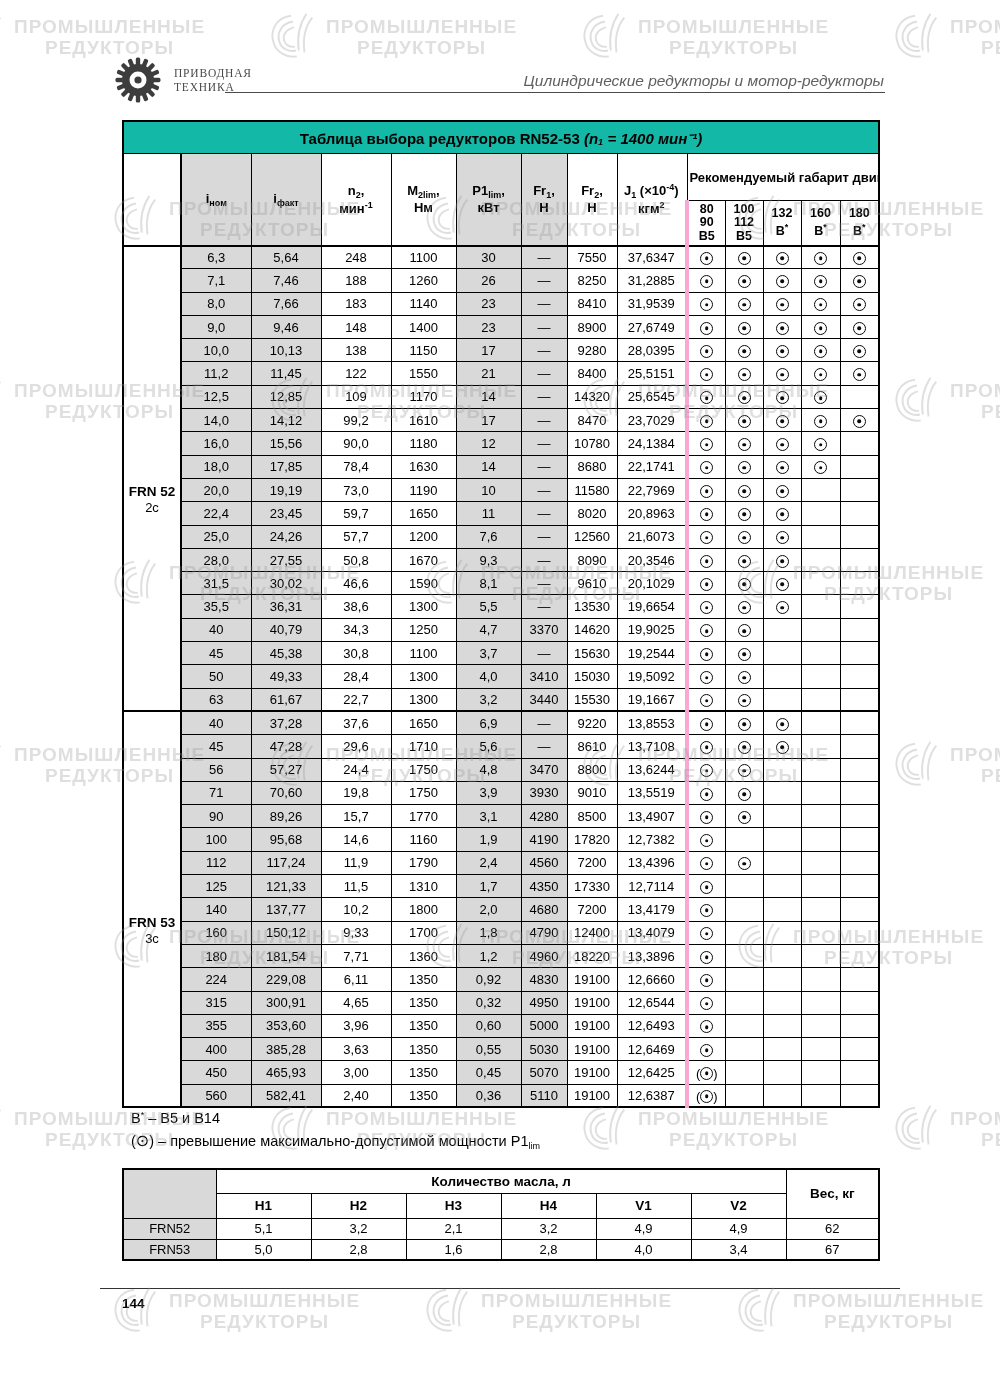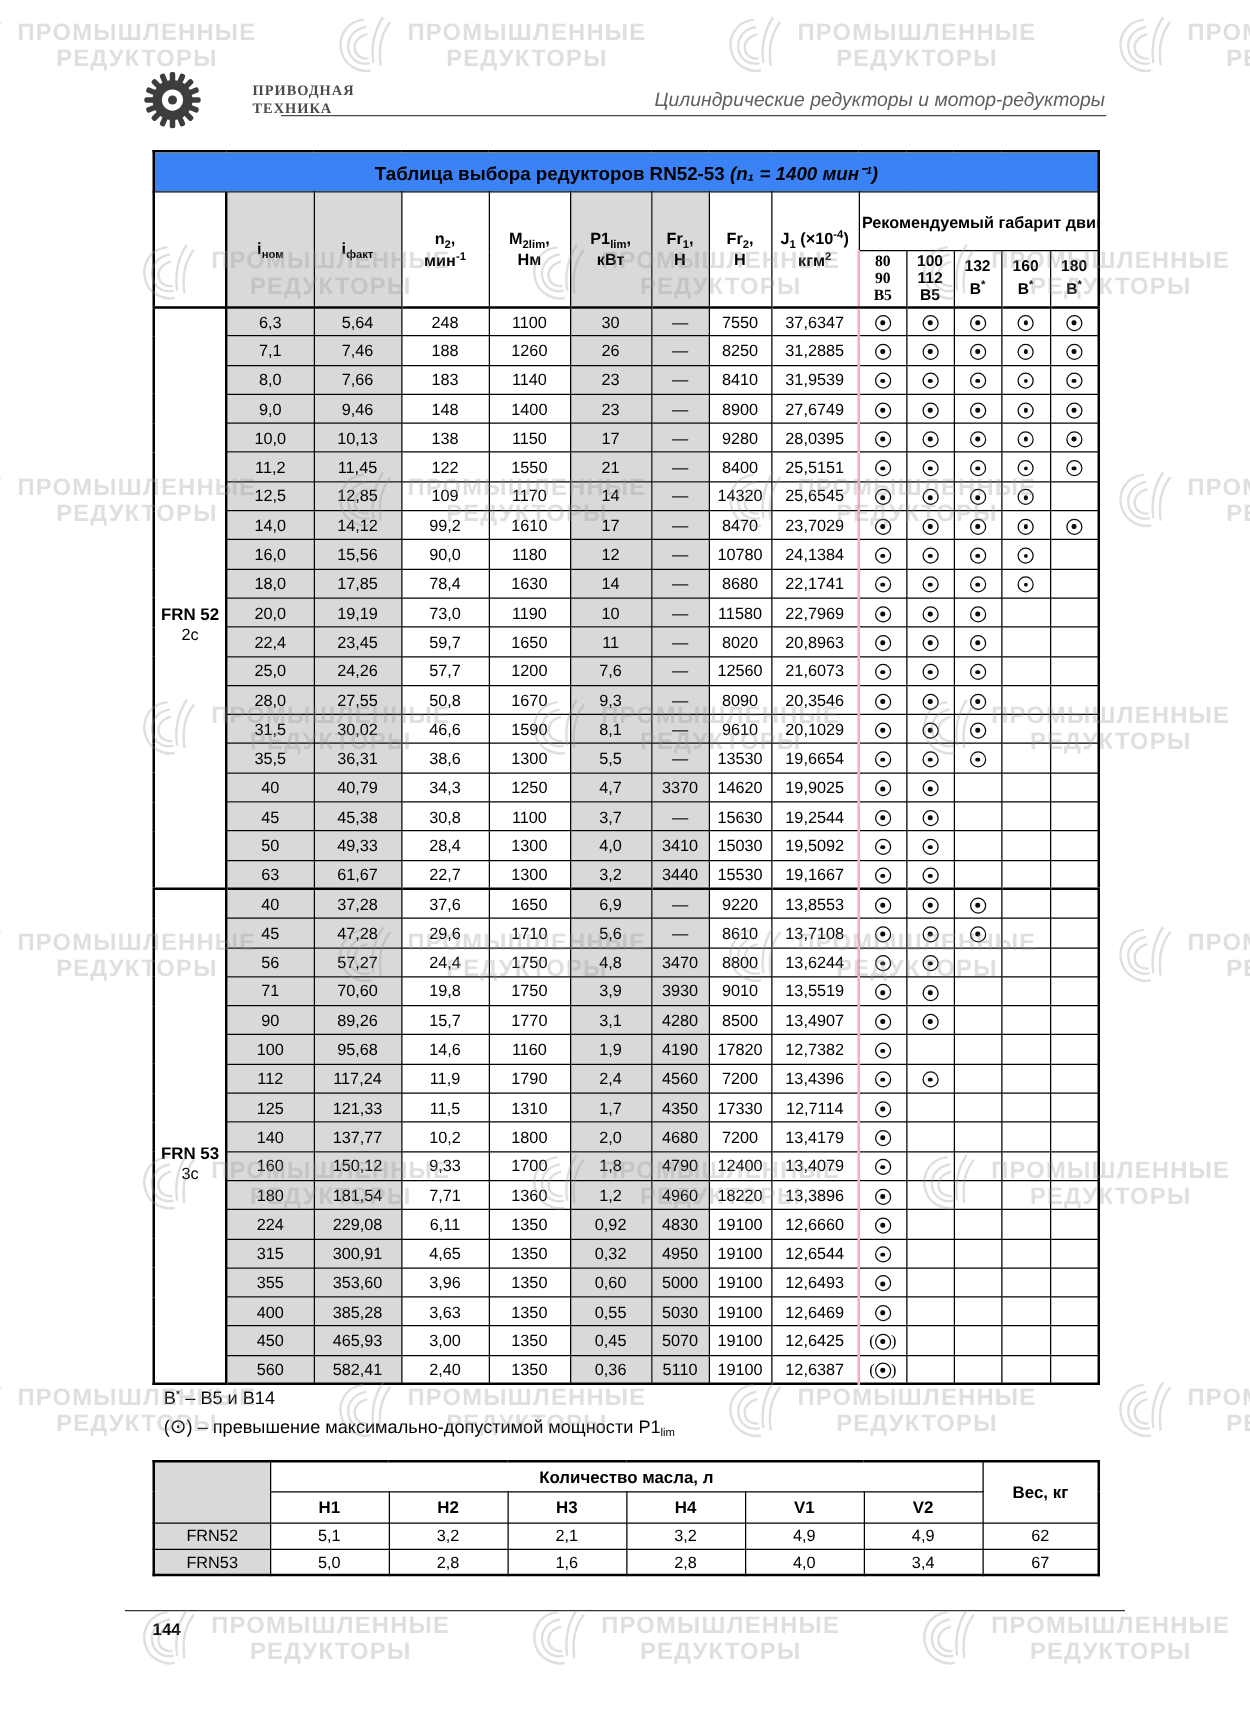--- a/index.html
+++ b/index.html
@@ -5,44 +5,44 @@
   html,body{margin:0;padding:0;background:#fff;}
   .page{position:relative;width:1000px;height:1386px;background:#ffffff;overflow:hidden;
         font-family:"Liberation Sans",sans-serif;color:#000;}
   
   .wm-layer{position:absolute;inset:0;z-index:3;pointer-events:none;text-align:center;}
   .wm{position:absolute;display:flex;align-items:center;gap:6px;color:rgba(148,148,148,.30);
       font-weight:bold;font-size:19px;line-height:21px;letter-spacing:1px;white-space:nowrap;}
   .wm svg{flex:0 0 auto;}
   
   .logo{position:absolute;left:112px;top:54px;display:flex;align-items:center;gap:10px;z-index:2;}
-  .brand{font-family:"Liberation Serif",serif;font-weight:bold;font-size:11.5px;line-height:14px;
-         letter-spacing:.8px;color:#4a4a4a;margin-left:28px;}
+  .brand{font-family:"Liberation Serif",serif;font-weight:normal;font-size:11.5px;line-height:14px;
+         letter-spacing:.8px;color:#4a4a4a;}
   .section-title{position:absolute;right:116px;top:72px;font-style:italic;font-size:15.5px;
                  color:#5f5f5f;z-index:2;}
   .header-rule{position:absolute;left:225px;top:92px;width:660px;border-top:1.6px solid #4a4a4a;z-index:2;}
   
   table.main{position:absolute;left:122px;top:120px;width:756px;border-collapse:collapse;
              table-layout:fixed;z-index:2;border:2px solid #000;}
   .main td{border:1px solid #000;text-align:center;vertical-align:middle;padding:0 2px;
            font-size:13px;overflow:hidden;white-space:nowrap;}
-  .main td.titlebar{background:#3b82f6;font-weight:bold;font-size:15px;height:31px;
+  .main td.titlebar{background:#14b8a6;font-weight:bold;font-size:15px;height:31px;
                     border-bottom:1.5px solid #000;}
   .titlebar .tf{font-style:italic;}
   .main td.hdr{font-weight:bold;font-size:13px;height:auto;}
   .main tr.hr1{height:47px;} .main tr.hr2{height:45px;}
   .main td.mgroup{font-weight:bold;font-size:13px;}
   .main td.mh{font-weight:bold;font-size:12.5px;line-height:13.5px;}
   .main .hdr,.main .mh{border-bottom:2.5px solid #000;}
   .main td.g{background:#d9d9d9;}
   .main tr.dr{height:23.3px;}
   .main tr.gsep td{border-top:2.5px solid #000;}
   .main td.glabel{background:#fff;border-right:2px solid #000;}
   .main td.ghead{border-right:2px solid #000;}
-  .main td.mfirst{border-left:2px solid #f9a8d4;font-family:Liberation Serif, serif;}
+  .main td.mfirst{border-left:4px solid #f9a8d4;}
   .gname{font-weight:bold;font-size:13.5px;line-height:17px;margin-top:42px;}
   .gsub{font-size:13px;line-height:16px;}
   .line{display:block;}
   .s-sub{font-size:9px;vertical-align:-3px;}
   .s-sup{font-size:9px;vertical-align:5px;}
   .dot{display:inline-block;width:11px;height:11px;border:1.6px solid #0a0a0a;border-radius:50%;
        position:relative;vertical-align:middle;}
   .dot::after{content:"";position:absolute;left:50%;top:50%;width:3.6px;height:3.6px;
               background:#0a0a0a;border-radius:50%;transform:translate(-50%,-50%);}
   .par{font-size:13px;vertical-align:middle;}

